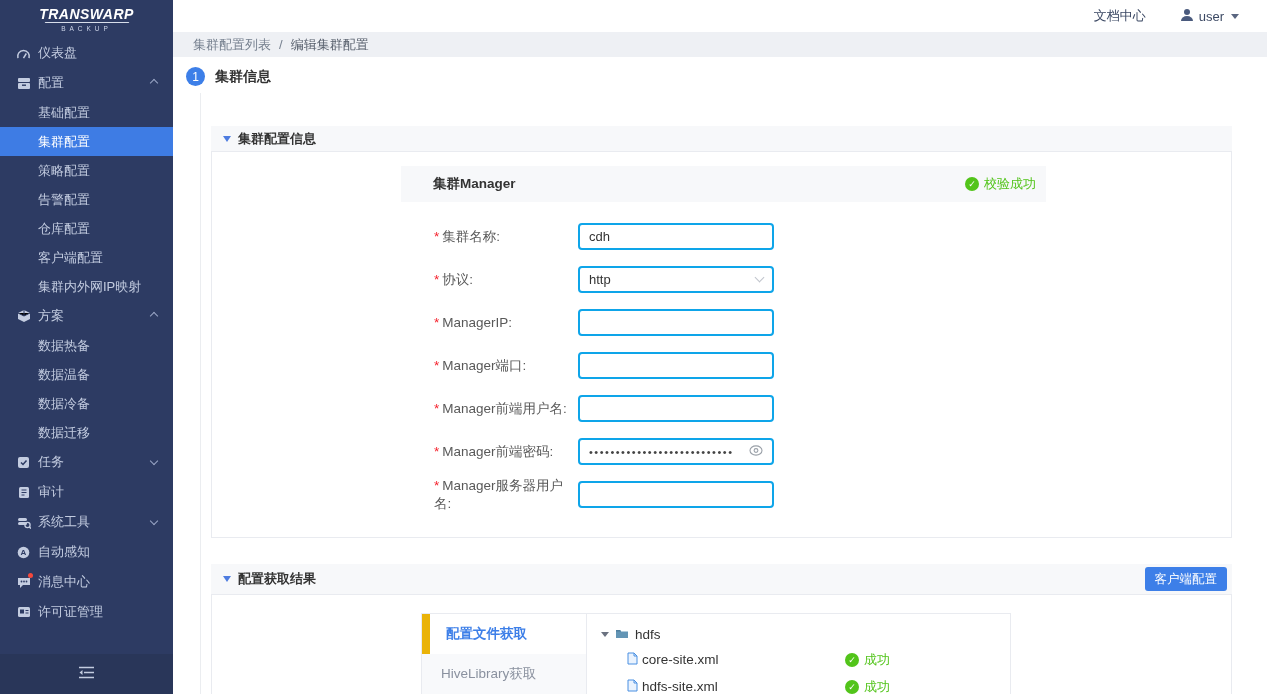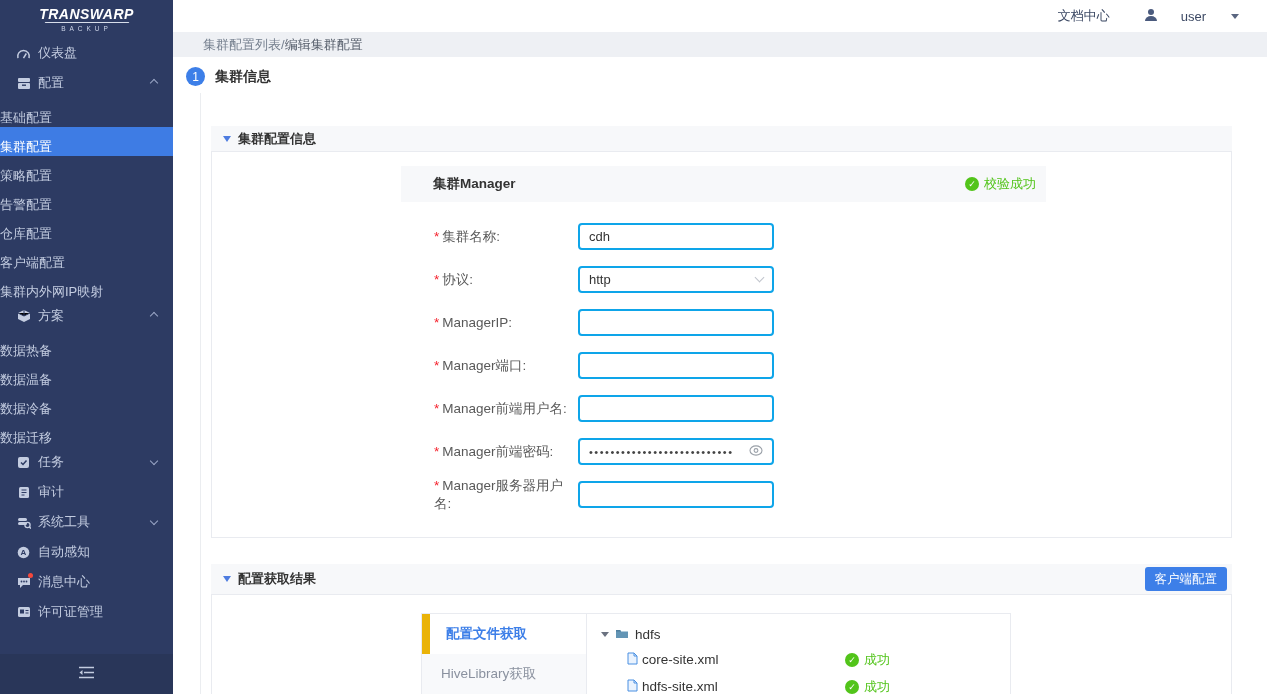--- a/index.html
+++ b/index.html
@@ -13,43 +13,43 @@
   .logo-main { color:#fff; font-weight:bold; font-style:italic; font-size:14px;
                letter-spacing:.5px; line-height:14px; }
   .logo-swoosh { width:84px; height:1px; background:#d8deeb; margin:1px auto 2px;
                  transform:skewX(-30deg); }
   .logo-sub { color:#ccd4e8; font-size:6.5px; letter-spacing:4px; }
   .nav { margin-top:4px; }
   .nav-item { height:30px; display:flex; align-items:center; padding-left:16px;
               font-size:13px; cursor:pointer; position:relative; }
   .nav-item .ic { width:15px; height:15px; margin-right:7px; display:inline-flex;
                   align-items:center; justify-content:center; position:relative; flex:0 0 15px; }
-  .nav-child { height:29px; display:flex; align-items:flex-end; 
+  .nav-child { height:29px; display:flex; align-items:center; padding-left:38px;
                font-size:13px; color:#c3cce0; cursor:pointer; }
   .nav-child.selected { background:#3e7ce4; color:#fff; }
   .chev { display:inline-block; width:6px; height:6px; border-right:1.2px solid #9aa6c6;
           border-bottom:1.2px solid #9aa6c6; margin-left:auto; margin-right:16px; }
   .chev.up { transform:rotate(-135deg); }
   .chev.down { transform:rotate(45deg); margin-top:-3px; }
   .badge-dot { position:absolute; right:-2px; top:-2px; width:5px; height:5px;
                border-radius:50%; background:#f5483b; }
   .side-footer { position:absolute; bottom:0; left:0; width:173px; height:40px;
                  background:#293659; display:flex; align-items:center; justify-content:center;
                  cursor:pointer; }
 
   
   .topbar { position:absolute; left:173px; top:0; width:1094px; height:32px; background:#fff;
             display:flex; align-items:center; justify-content:flex-end; padding-right:28px; gap:34px; }
   .topbar a { font-size:13px; color:#3c4964; text-decoration:none; }
-  .userbox { display:flex; align-items:center; gap:23px; font-size:13px; color:#3c4964; cursor:pointer; }
+  .userbox { display:flex; align-items:center; gap:5px; font-size:13px; color:#3c4964; cursor:pointer; }
   .caret-dn { width:0; height:0; border-left:4px solid transparent; border-right:4px solid transparent;
               border-top:5px solid #5a6680; margin-left:2px; }
   .breadcrumb { position:absolute; left:173px; top:32px; width:1094px; height:25px;
-                background:#eef0f4; display:flex; align-items:center; padding-left:30px;
-                font-size:13px; color:#76808f; }
+                background:#eef0f4; display:flex; align-items:center; padding-left:20px;
+                font-size:13px; color:#76808f; gap:8px; }
   .breadcrumb .cur { color:#565e6b; }
 
   
   .content { position:absolute; left:173px; top:57px; width:1094px; height:637px; background:#fff; }
   .step-line { position:absolute; left:27px; top:36px; bottom:0; width:1px; background:#ebedf0; }
   .step-row { display:flex; align-items:center; margin:10px 0 0 13px; position:relative; z-index:1; }
   .step-circle { width:19px; height:19px; border-radius:50%; background:#3d7fe8; color:#fff;
                  font-size:12px; display:flex; align-items:center; justify-content:center; }
   .step-title { margin-left:10px; font-size:14px; font-weight:bold; color:#333; }
 

